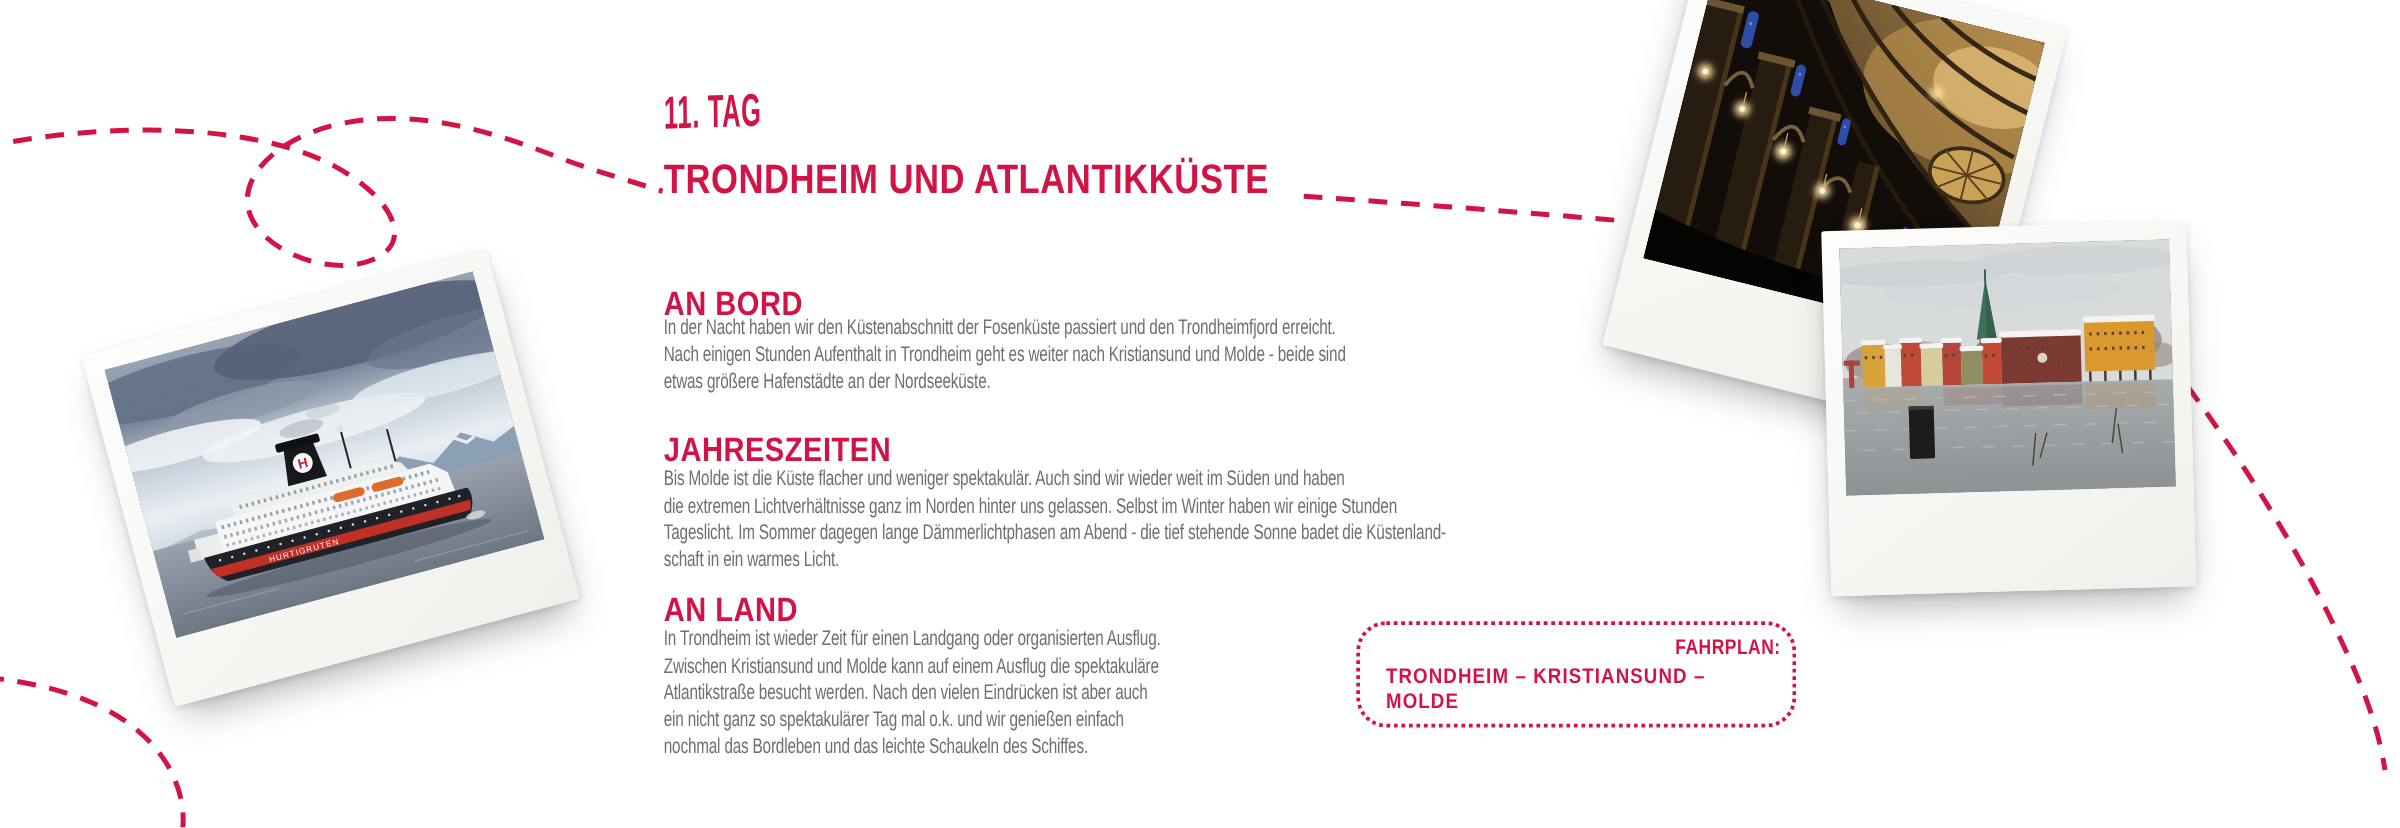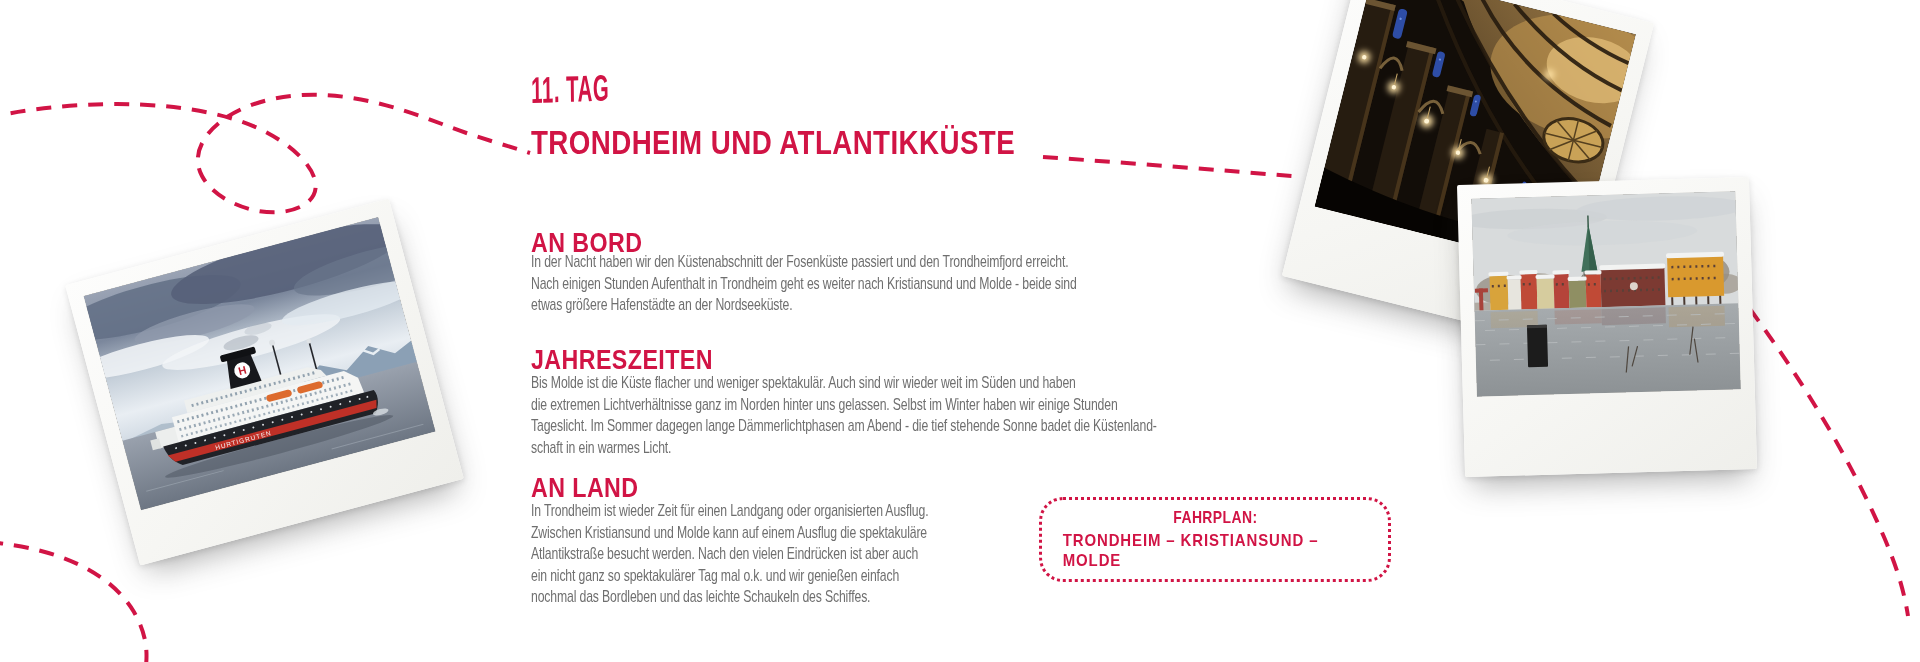--- a/index.html
+++ b/index.html
@@ -28,23 +28,23 @@
   .sec-body {
     position:absolute; left:531px; margin:0;
     font-size:17px; color:#6f6f6f; line-height:21.5px; letter-spacing:-.2px;
     transform:scaleX(.72); transform-origin:0 0; white-space:pre-line;
   }
   #sec0-h { top:230px; } #sec0-b { top:251px; }
   #sec1-h { top:347px; } #sec1-b { top:372px; }
   #sec2-h { top:475px; } #sec2-b { top:500px; }
 
   .fahrplan {
-    position:absolute; left:1039px; top:497px; width:352px; height:85px;
+    position:absolute; left:1085px; top:497px; width:352px; height:85px;
     border:3px dotted #d11445; border-radius:24px; box-sizing:border-box;
-    display:flex; flex-direction:column; align-items:center; justify-content:center; gap:3px;
+    display:flex; flex-direction:column; align-items:flex-end; justify-content:center; gap:3px;
   }
   .fahrplan-label { font-size:17px; font-weight:bold; color:#d11445; letter-spacing:.5px; transform:scaleX(.82); }
   .fahrplan-route { font-size:17px; font-weight:bold; color:#d11445; letter-spacing:1px; transform:scaleX(.88); }
 
   .polaroid {
     position:absolute; border-radius:2px;
     background:linear-gradient(145deg,#fdfdfc 0%,#f6f6f3 55%,#efefeb 100%);
     box-shadow:0 16px 30px -8px rgba(60,60,60,.40), 0 2px 6px rgba(0,0,0,.12);
   }
   .polaroid .photo { position:absolute; overflow:hidden; background:#c9c9c6; box-shadow:inset 0 0 4px rgba(0,0,0,.25); }

